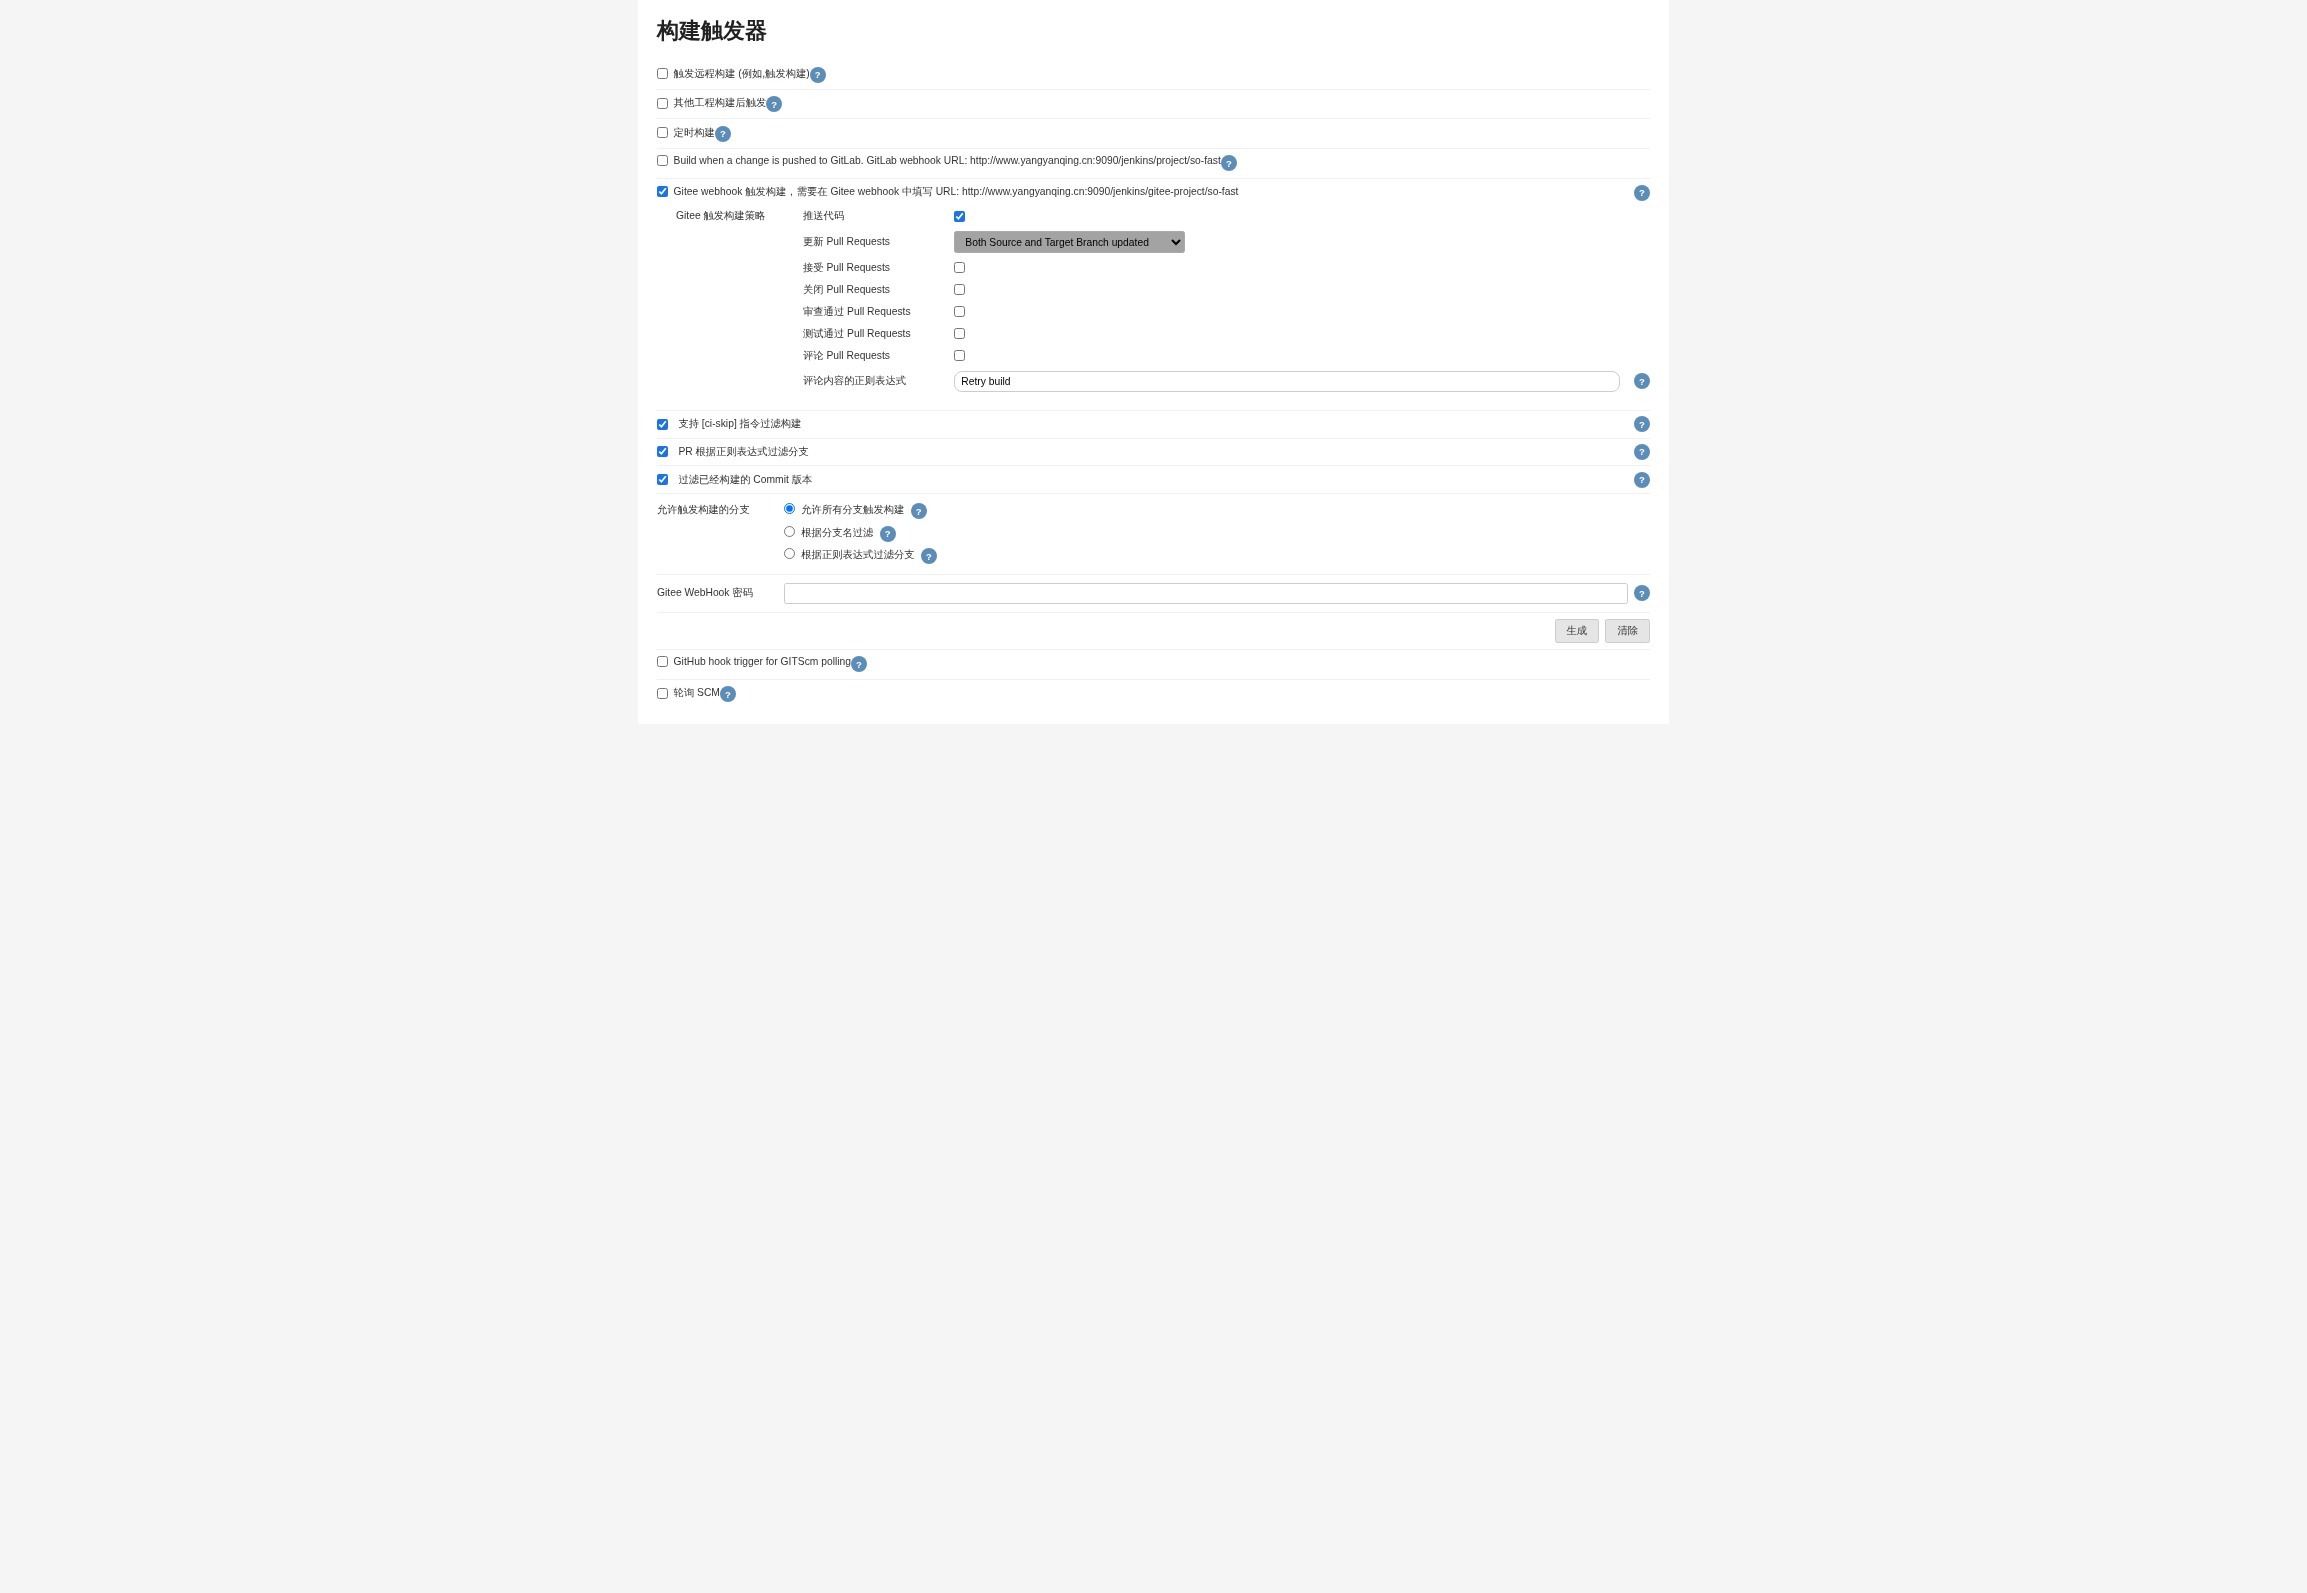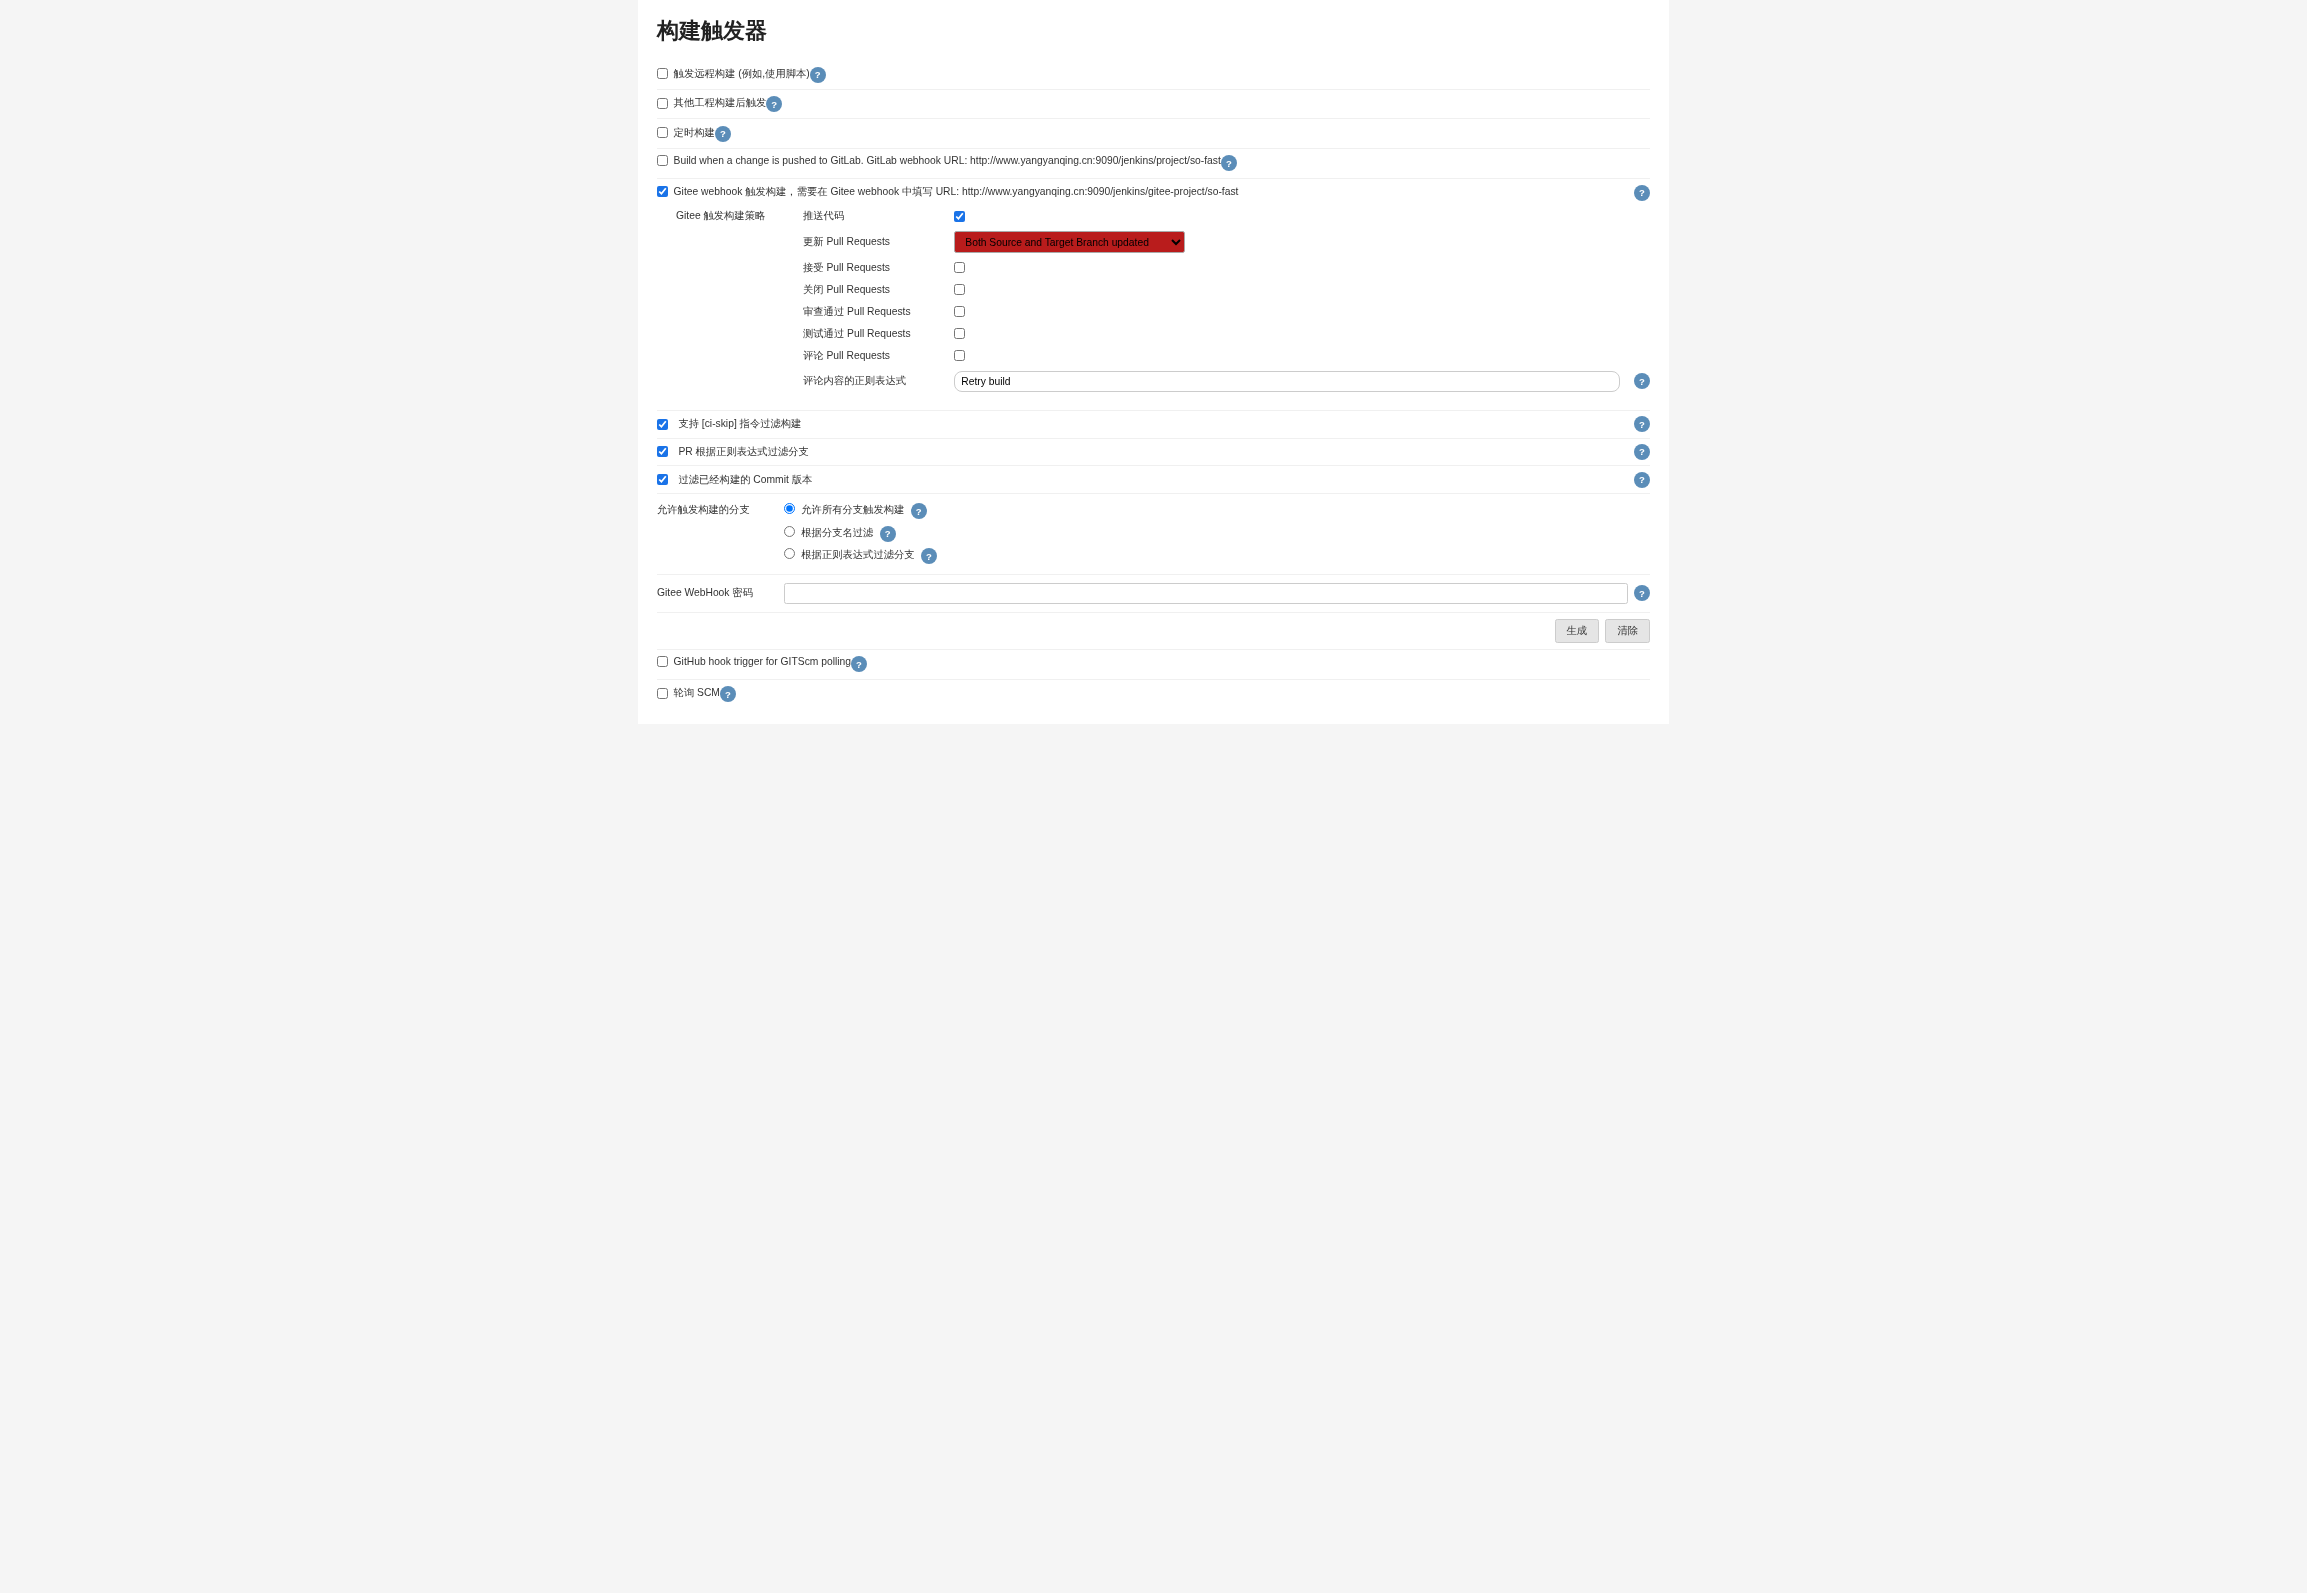--- a/index.html
+++ b/index.html
@@ -82,21 +82,21 @@
       font-size: 9.5px;
       font-weight: bold;
       cursor: pointer;
       border: none;
       flex-shrink: 0;
     }
     .dropdown-select {
       padding: 3.2px 19px 3.2px 6.3px;
       border: 0.8px solid #aaa;
       border-radius: 2.4px;
-      background: #b91c1c;
+      background: #a3a3a3;
       font-size: 10.3px;
       cursor: pointer;
       appearance: auto;
       min-width: 206px;
     }
     .text-input {
       width: 100%;
       padding: 4px 6.3px;
       border: 0.8px solid #ccc;
       border-radius: 2.4px;
@@ -212,21 +212,21 @@
 </head>
 <body>
 
 <div class="container">
 
   <div class="page-title">构建触发器</div>
 
   <div class="trigger-row">
     <label class="checkbox-label">
       <input type="checkbox" class="blue-checkbox" style="">
-      <span>触发远程构建 (例如,使用脚本)</span>
+      <span>触发远程构建 (例如,触发构建)</span>
     </label>
     <button class="help-btn">?</button>
   </div>
 
   <div class="trigger-row">
     <label class="checkbox-label">
       <input type="checkbox" class="blue-checkbox" style="">
       <span>其他工程构建后触发</span>
     </label>
     <button class="help-btn">?</button>

